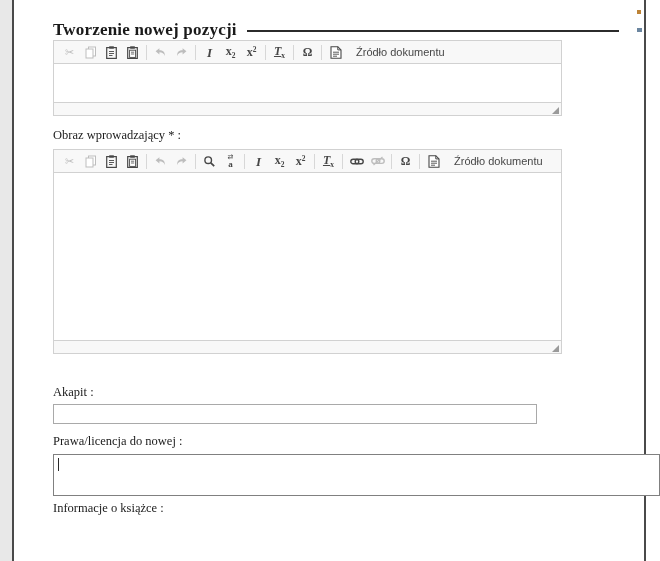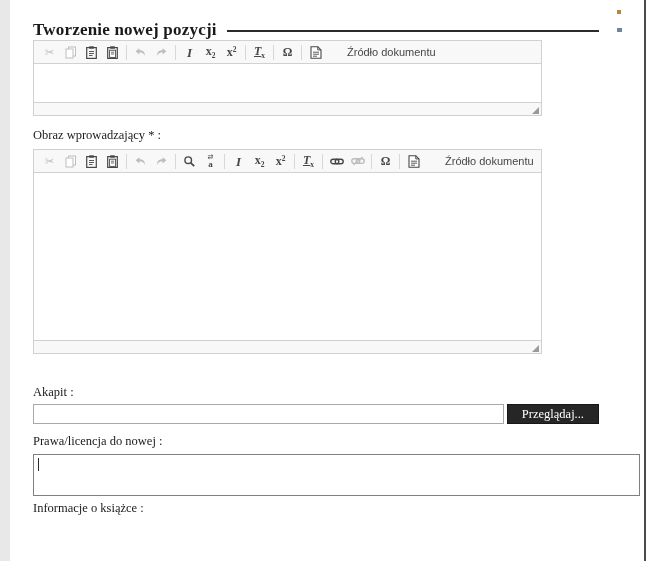--- a/index.html
+++ b/index.html
@@ -1,21 +1,21 @@
 <!DOCTYPE html>
 <html><head>
 <meta charset="utf-8">
 <style>
   html,body{margin:0;padding:0;background:#fff;}
   .viewport{position:relative;width:660px;height:561px;overflow:hidden;background:#fff;
             font-family:"Liberation Serif","DejaVu Serif",serif;color:#1a1a1a;}
   .gutter-left{position:absolute;left:0;top:0;width:12px;height:100%;background:#e8e8e8;}
   .frame-border-left{position:absolute;left:12px;top:0;width:2px;height:100%;background:#4a4a4a;}
   .frame-border-right{position:absolute;left:644px;top:0;width:2px;height:100%;background:#4a4a4a;}
-  .content{position:absolute;left:10px;top:0;width:592px;height:561px;box-sizing:border-box;
+  .content{position:absolute;left:30px;top:0;width:592px;height:561px;box-sizing:border-box;
            padding:0 3px 0 23px;background:#fff;}
   
   .artifact{position:absolute;left:607px;top:0;height:4px;}
   .artifact i{display:inline-block;height:4px;margin-right:1px;}
   .artifact .a1{width:4px;background:#bd8336;}
   .artifact .a2{width:5px;background:#6b86a0;}
   
   .title-row{display:flex;align-items:baseline;margin:20px 0 0 0;}
   .page-title{font-size:17px;font-weight:bold;letter-spacing:.2px;white-space:nowrap;}
   .title-rule{flex:1;border-bottom:2px solid #2b2b2b;margin-left:10px;transform:translateY(-3px);}
@@ -28,21 +28,21 @@
   .lbl-partial{margin:5px 0 0 0;}
   
   .editor{width:509px;border:1px solid #d1d1d1;background:#fff;box-sizing:border-box;}
   .toolbar{background:#f8f8f8;border-bottom:1px solid #d1d1d1;padding:3px 6px;
            display:flex;align-items:center;}
   .tb-btn{display:inline-flex;align-items:center;justify-content:center;min-width:15px;height:16px;
           padding:0 2px;margin-right:2px;color:#474747;cursor:pointer;}
   .tb-btn.dis{color:#bdbdbd;cursor:default;}
   .ig{display:inline-flex;align-items:center;justify-content:center;line-height:1;}
   .tb-sep{width:1px;height:15px;background:#d7d7d7;margin:0 4px 0 2px;flex:0 0 auto;}
-  .tb-label{font:11px "Liberation Sans","DejaVu Sans",sans-serif;color:#474747;margin-left:20px;white-space:nowrap;}
+  .tb-label{font:11px "Liberation Sans","DejaVu Sans",sans-serif;color:#474747;margin-left:9px;white-space:nowrap;}
   .g11{font-size:11px;font-family:"DejaVu Sans",sans-serif;}
   .gom{font-size:12px;font-weight:bold;font-family:"Liberation Serif",serif;}
   .txt{font-family:"Liberation Serif","DejaVu Serif",serif;font-size:12px;font-weight:bold;}
   .it{font-style:italic;font-size:13px;}
   .txt sub{font-size:7.5px;vertical-align:-3px;}
   .txt sup{font-size:7.5px;vertical-align:4px;}
   .tx-t{font-style:italic;text-decoration:underline;}
   .rep{display:inline-flex;flex-direction:column;align-items:center;line-height:1;}
   .rep .ar{font-size:7px;font-family:"DejaVu Sans",sans-serif;margin-bottom:-1px;}
   .rep .ch{font-size:9px;font-weight:bold;}
@@ -312,21 +312,20 @@
         </div>
       <div class="editor-body body-intro"></div>
       <div class="editor-footer">
         <span class="resize-handle"></span>
       </div>
     </div>
 
     <label class="field-label lbl-image">Akapit :</label>
     <div class="filerow">
       <input type="text" class="file-text" value="" style="">
-      <button class="browse-btn">Przeglądaj...</button>
     </div>
 
     <label class="field-label lbl-rights">Prawa/licencja do nowej :</label>
     <div class="plain-textarea">
       <span class="caret"></span>
     </div>
 
     <label class="field-label lbl-partial">Informacje o książce :</label>
   </div>
 </div>

